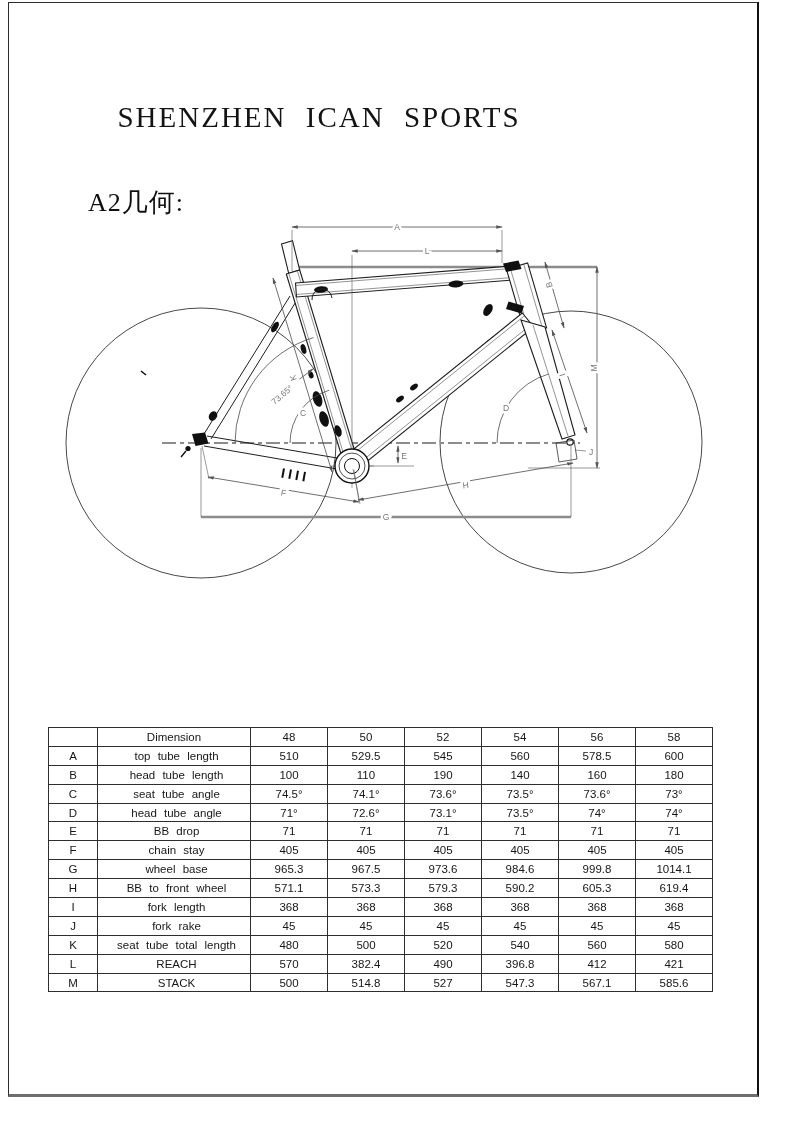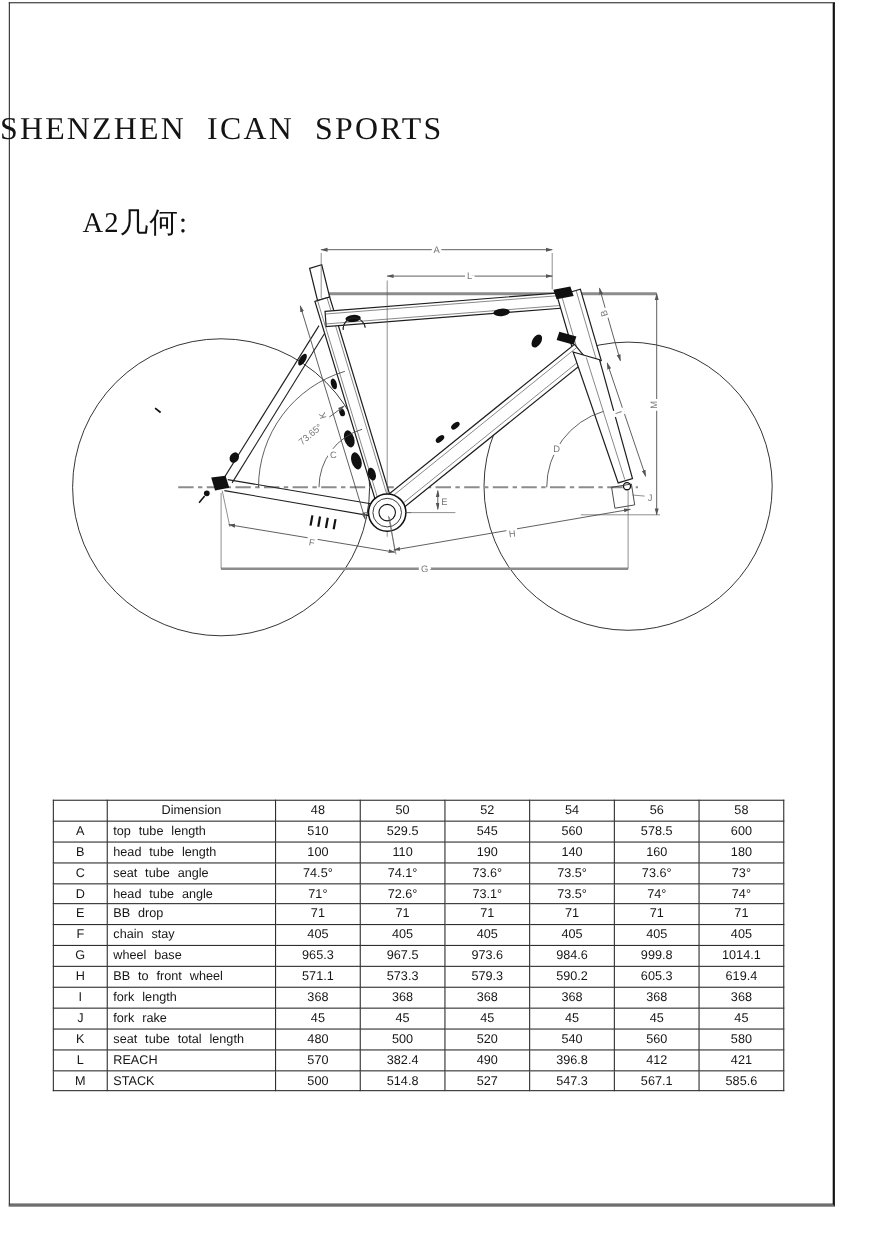--- a/index.html
+++ b/index.html
@@ -1,39 +1,39 @@
 <!DOCTYPE html>
 <html><head>
 <meta charset="utf-8">
 <style>
   html,body{margin:0;padding:0;background:#fff;}
   #page{position:relative;width:793px;height:1122px;background:#fff;
         font-family:"Liberation Sans",sans-serif;overflow:hidden;}
   #border-frame{position:absolute;left:8px;top:2px;width:751px;height:1095px;
         box-sizing:border-box;border:1px solid #2d2d2d;border-right:2px solid #111;
         border-bottom:3px solid #6e6e6e;}
-  .title{position:absolute;left:0;top:99px;width:638px;
+  .title{position:absolute;left:0;top:99px;width:638px;text-align:center;
         font-family:"Liberation Serif",serif;font-size:29px;color:#141414;
         letter-spacing:2px;word-spacing:10px;line-height:36px;font-weight:400;}
-  .section-label{position:absolute;left:75px;top:185px;
+  .section-label{position:absolute;left:88px;top:185px;
         font-family:"Liberation Serif",serif;font-size:26px;color:#101010;letter-spacing:1px;}
   #drawing{position:absolute;left:0;top:0;}
   .tube{fill:#ffffff;stroke:#1e1e1e;stroke-width:1.1;}
   .inner{stroke:#3a3a3a;stroke-width:0.55;fill:none;}
   .dim{stroke:#4a4a4a;stroke-width:0.8;fill:none;}
   .ext{stroke:#555;stroke-width:0.6;fill:none;}
   .gray{stroke:#8c8c8c;fill:none;}
   .dtext{font-family:"Liberation Sans",sans-serif;font-size:8.5px;fill:#777;
         stroke:#fff;stroke-width:5px;paint-order:stroke;text-anchor:middle;}
   .dark{fill:#101010;stroke:none;}
   table.geo{position:absolute;left:48px;top:695px;width:664px;border-collapse:collapse;
         table-layout:fixed;font-size:11.5px;color:#161616;margin-top:32px;}
   table.geo td{border:1.4px solid #2e2e2e;height:17.9px;padding:0;text-align:center;
         overflow:hidden;white-space:nowrap;}
-  table.geo td.dim-name{text-align:left;padding-left:5px;word-spacing:4px;}
+  table.geo td.dim-name{text-align:center;padding-left:5px;word-spacing:4px;}
 </style>
 </head>
 <body>
 
 <div id="page">
   <div id="border-frame"></div>
 
   <div class="title">
     <div>SHENZHEN ICAN SPORTS</div>
   </div>

